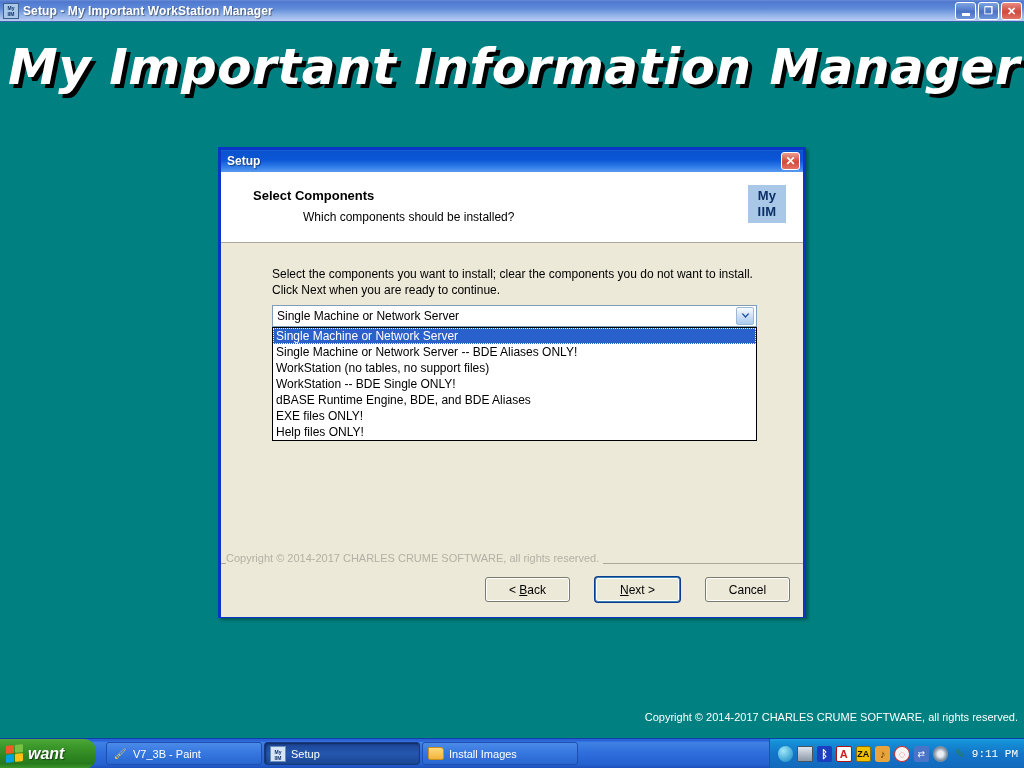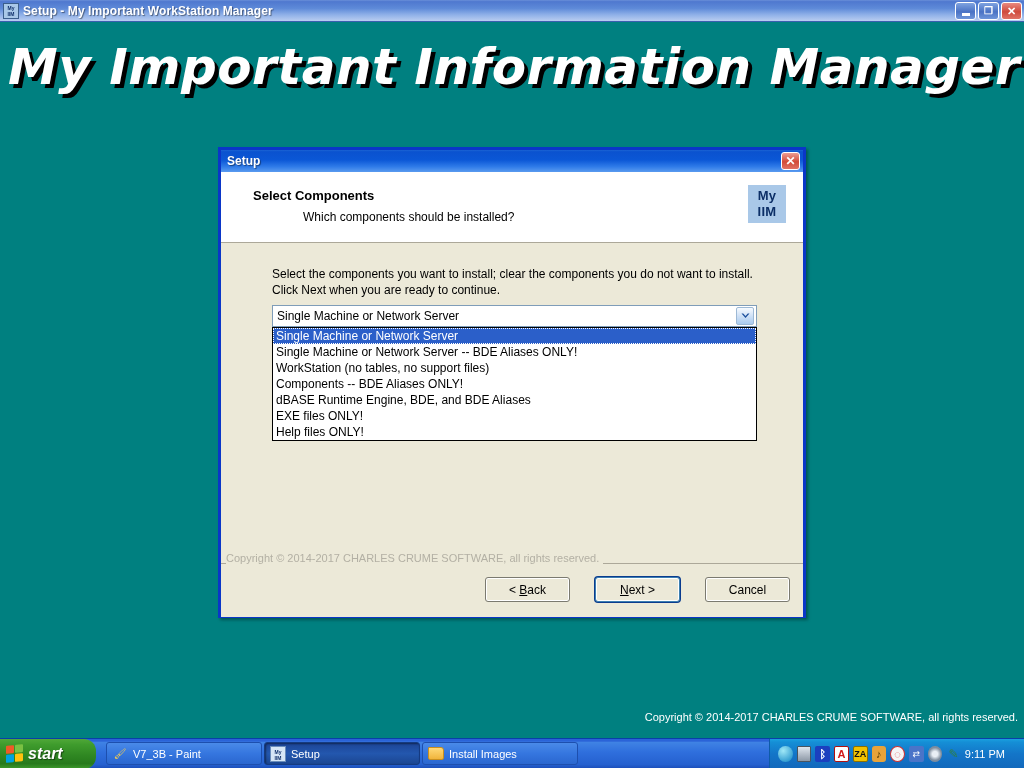--- a/index.html
+++ b/index.html
@@ -355,23 +355,24 @@
     padding-left: 8px;
     gap: 4px;
   }
   .tray-icon {
     width: 16px; height: 16px;
     display: flex; align-items: center; justify-content: center;
     font-size: 11px; line-height: 1;
     border-radius: 2px;
   }
   #tray-clock {
-    margin-left: auto; margin-right: 19px;
+    margin-left: auto; margin-right: 6px;
     color: #ffffff; font-size: 11px;
     white-space: nowrap;
+    font-family: Liberation Mono, monospace;
   }
 </style>
 </head>
 <body>
 
 <div id="desktop">
 
   <div id="main-titlebar">
     <div id="main-titlebar-icon">
       <div>My</div>
@@ -422,21 +423,21 @@
           <svg width="9" height="6" viewBox="0 0 9 6" aria-hidden="true">
             <path d="M0.5 0.5 L4.5 5 L8.5 0.5 L6.8 0.5 L4.5 3.1 L2.2 0.5 Z" fill="#1c4f9c"></path>
           </svg>
         </div>
       </div>
 
       <div id="component-list">
           <div class="list-item selected">Single Machine or Network Server</div>
           <div class="list-item">Single Machine or Network Server -- BDE Aliases ONLY!</div>
           <div class="list-item">WorkStation (no tables, no support files)</div>
-          <div class="list-item">Components -- BDE Aliases ONLY!</div>
+          <div class="list-item">WorkStation -- BDE Single ONLY!</div>
           <div class="list-item">dBASE Runtime Engine, BDE, and BDE Aliases</div>
           <div class="list-item">EXE files ONLY!</div>
           <div class="list-item">Help files ONLY!</div>
         </div>
     </div>
 
     <div id="dlg-footer">
       <div id="footer-rule"></div>
       <div id="footer-copyright">Copyright © 2014-2017 CHARLES CRUME SOFTWARE, all rights reserved.</div>
       <div id="dlg-buttons">
@@ -455,21 +456,21 @@
   </div>
 
   <div id="taskbar">
     <div id="start-button">
       <div id="start-flag">
         <i style="background:#f05a28"></i>
           <i style="background:#7ac143"></i>
         <i style="background:#00a3e0"></i>
           <i style="background:#ffc20e"></i>
       </div>
-      <div id="start-text">start</div>
+      <div id="start-text">want</div>
     </div>
     <div id="task-items">
         <div class="task-item">
           <div class="task-icon paint">🖌</div>
           <span>V7_3B - Paint</span>
         </div>
         <div class="task-item active">
           <div class="task-icon iim">
             <div>My</div>
             <div>IIM</div>

